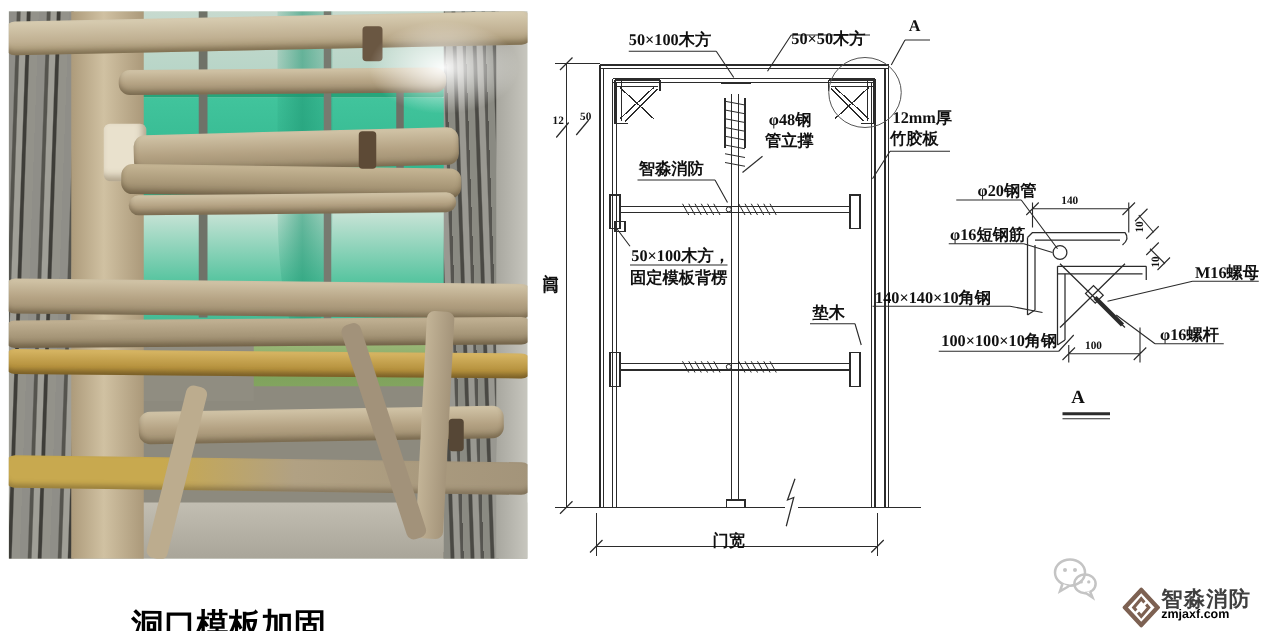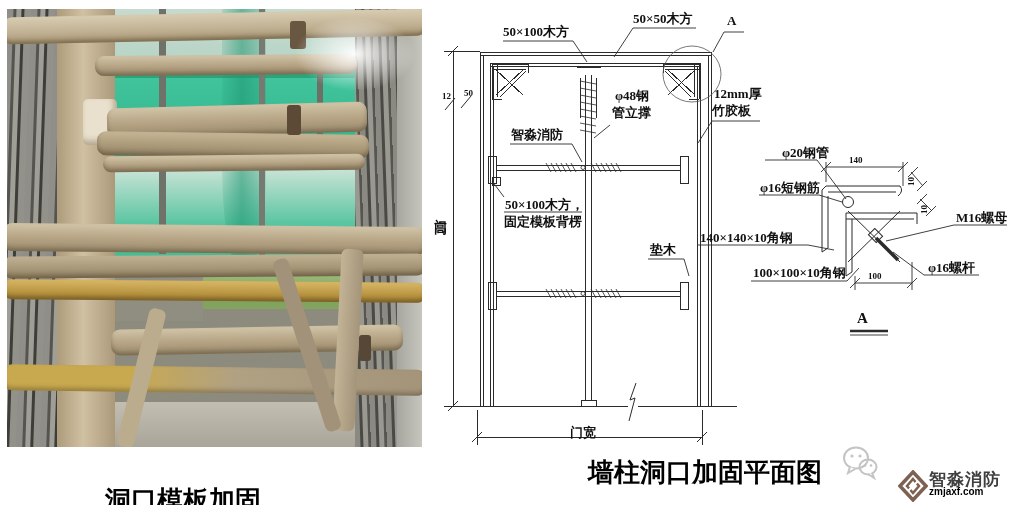--- a/index.html
+++ b/index.html
@@ -169,21 +169,21 @@
       <path d="M268 245 H378 M378 245 L404 250"></path>
       <path d="M321 281 H417 M417 281 L429 268"></path>
       <path d="M524 225 H577 M524 225 L456 241"></path>
       <path d="M494 275 H549 M494 275 L463 252"></path>
       <path d="M420 331 H458" stroke-width="2.5"></path>
       <path d="M420 335 H458"></path>
     </g>
   </svg>
 
   <span class="lbl" style="left:503px;top:25px">50×100木方</span>
-  <span class="lbl" style="left:633px;top:12px">50×50木方</span>
+  <span class="lbl" style="left:633px;top:24px">50×50木方</span>
   <span class="lbl" style="left:727px;top:14px">A</span>
   <span class="lbl" style="left:615px;top:89px">φ48钢</span>
   <span class="lbl" style="left:612px;top:106px">管立撑</span>
   <span class="lbl" style="left:511px;top:128px">智淼消防</span>
   <span class="lbl" style="left:714px;top:87px">12mm厚</span>
   <span class="lbl" style="left:712px;top:104px">竹胶板</span>
   <span class="lbl" style="left:505px;top:198px">50×100木方，</span>
   <span class="lbl" style="left:504px;top:215px">固定模板背楞</span>
   <span class="lbl" style="left:650px;top:243px">垫木</span>
   <span class="lbl dim" style="left:442px;top:91px">12</span>
@@ -197,21 +197,20 @@
   <span class="lbl" style="left:753px;top:266px">100×100×10角钢</span>
   <span class="lbl" style="left:956px;top:211px">M16螺母</span>
   <span class="lbl" style="left:928px;top:261px">φ16螺杆</span>
   <span class="lbl dim" style="left:849px;top:155px">140</span>
   <span class="lbl dim" style="left:868px;top:271px">100</span>
   <span class="lbl dim rot90" style="left:906px;top:186px">10</span>
   <span class="lbl dim rot90" style="left:919px;top:214px">10</span>
   <span class="lbl detail-title" style="left:857px;top:310px">A</span>
 
   <div class="caption cap-photo">洞口模板加固</div>
-  <div class="caption cap-diagram">墙柱洞口加固平面图</div>
 
   <svg class="wm" style="left:841px;top:443px" width="38" height="38" viewBox="0 0 38 38">
     <g fill="none" stroke="#c4c4c4" stroke-width="2">
       <ellipse cx="15" cy="15" rx="12" ry="10.5"></ellipse>
       <path d="M9 24 L7 30 L14 26" fill="#fff"></path>
       <ellipse cx="27" cy="24" rx="8.5" ry="7.5"></ellipse>
       <path d="M31 30 L33 35 L27 31" fill="#fff"></path>
     </g>
     <g fill="#c4c4c4">
       <circle cx="11" cy="13" r="1.6"></circle>

